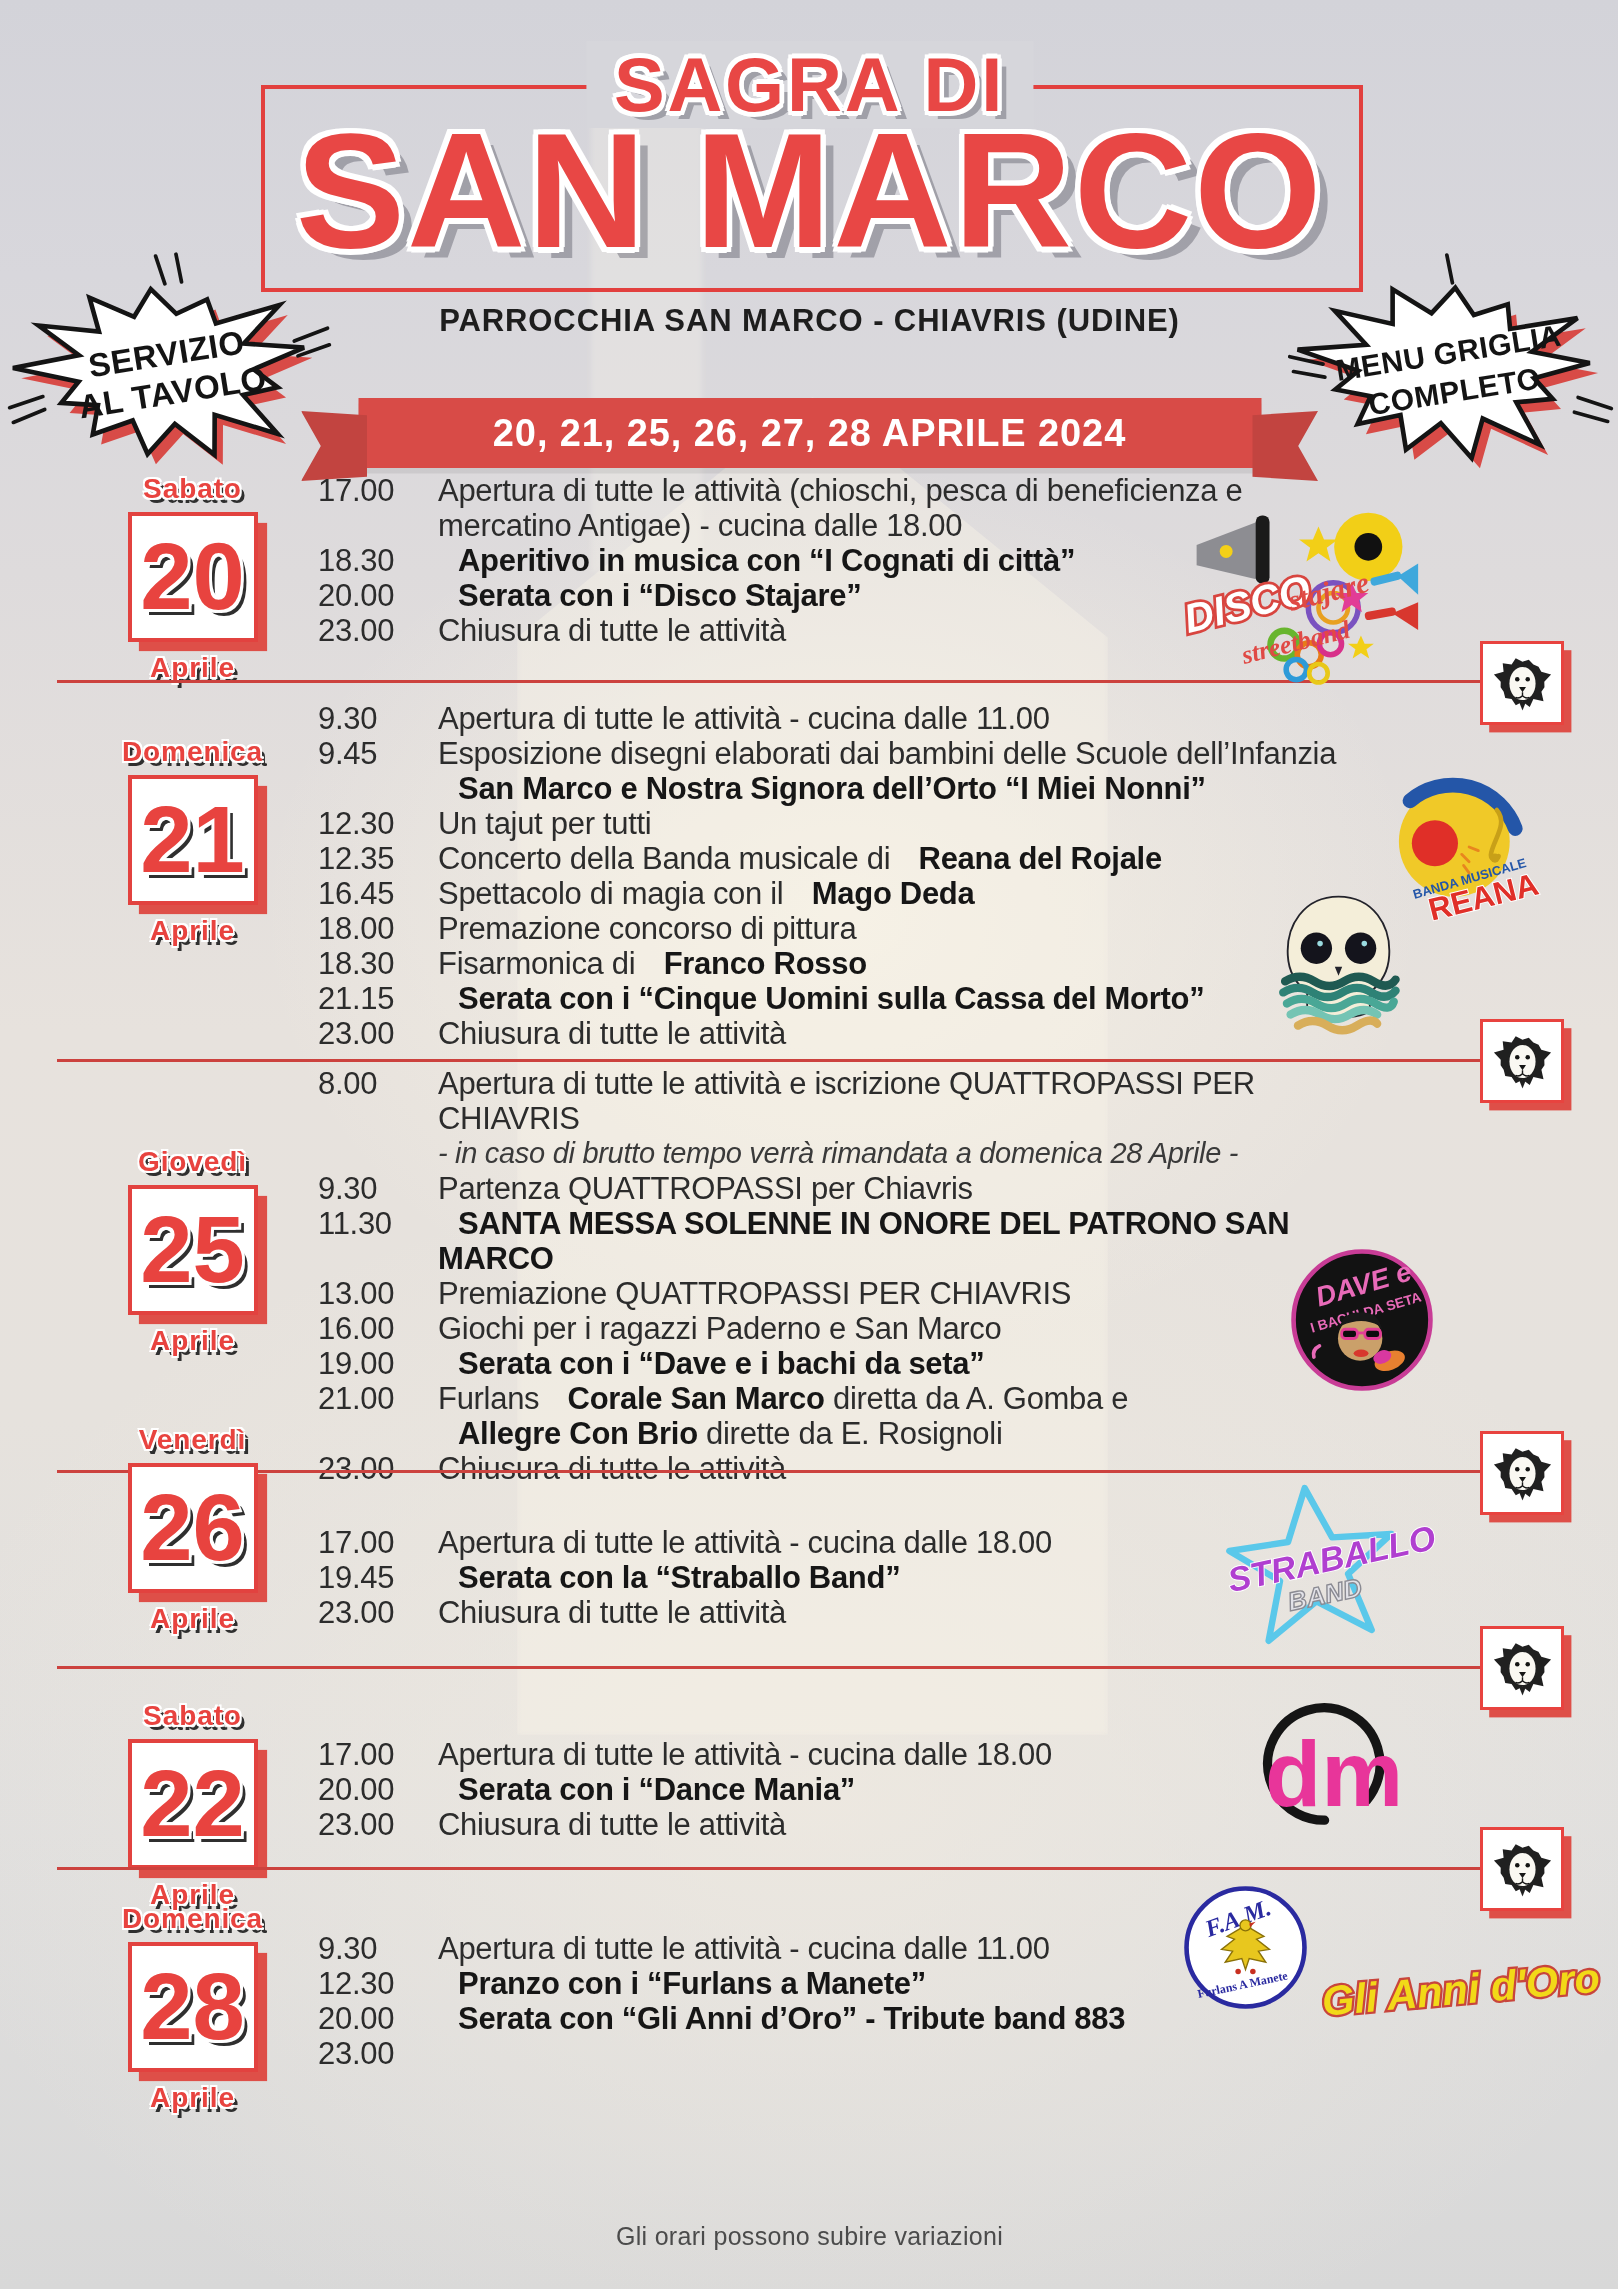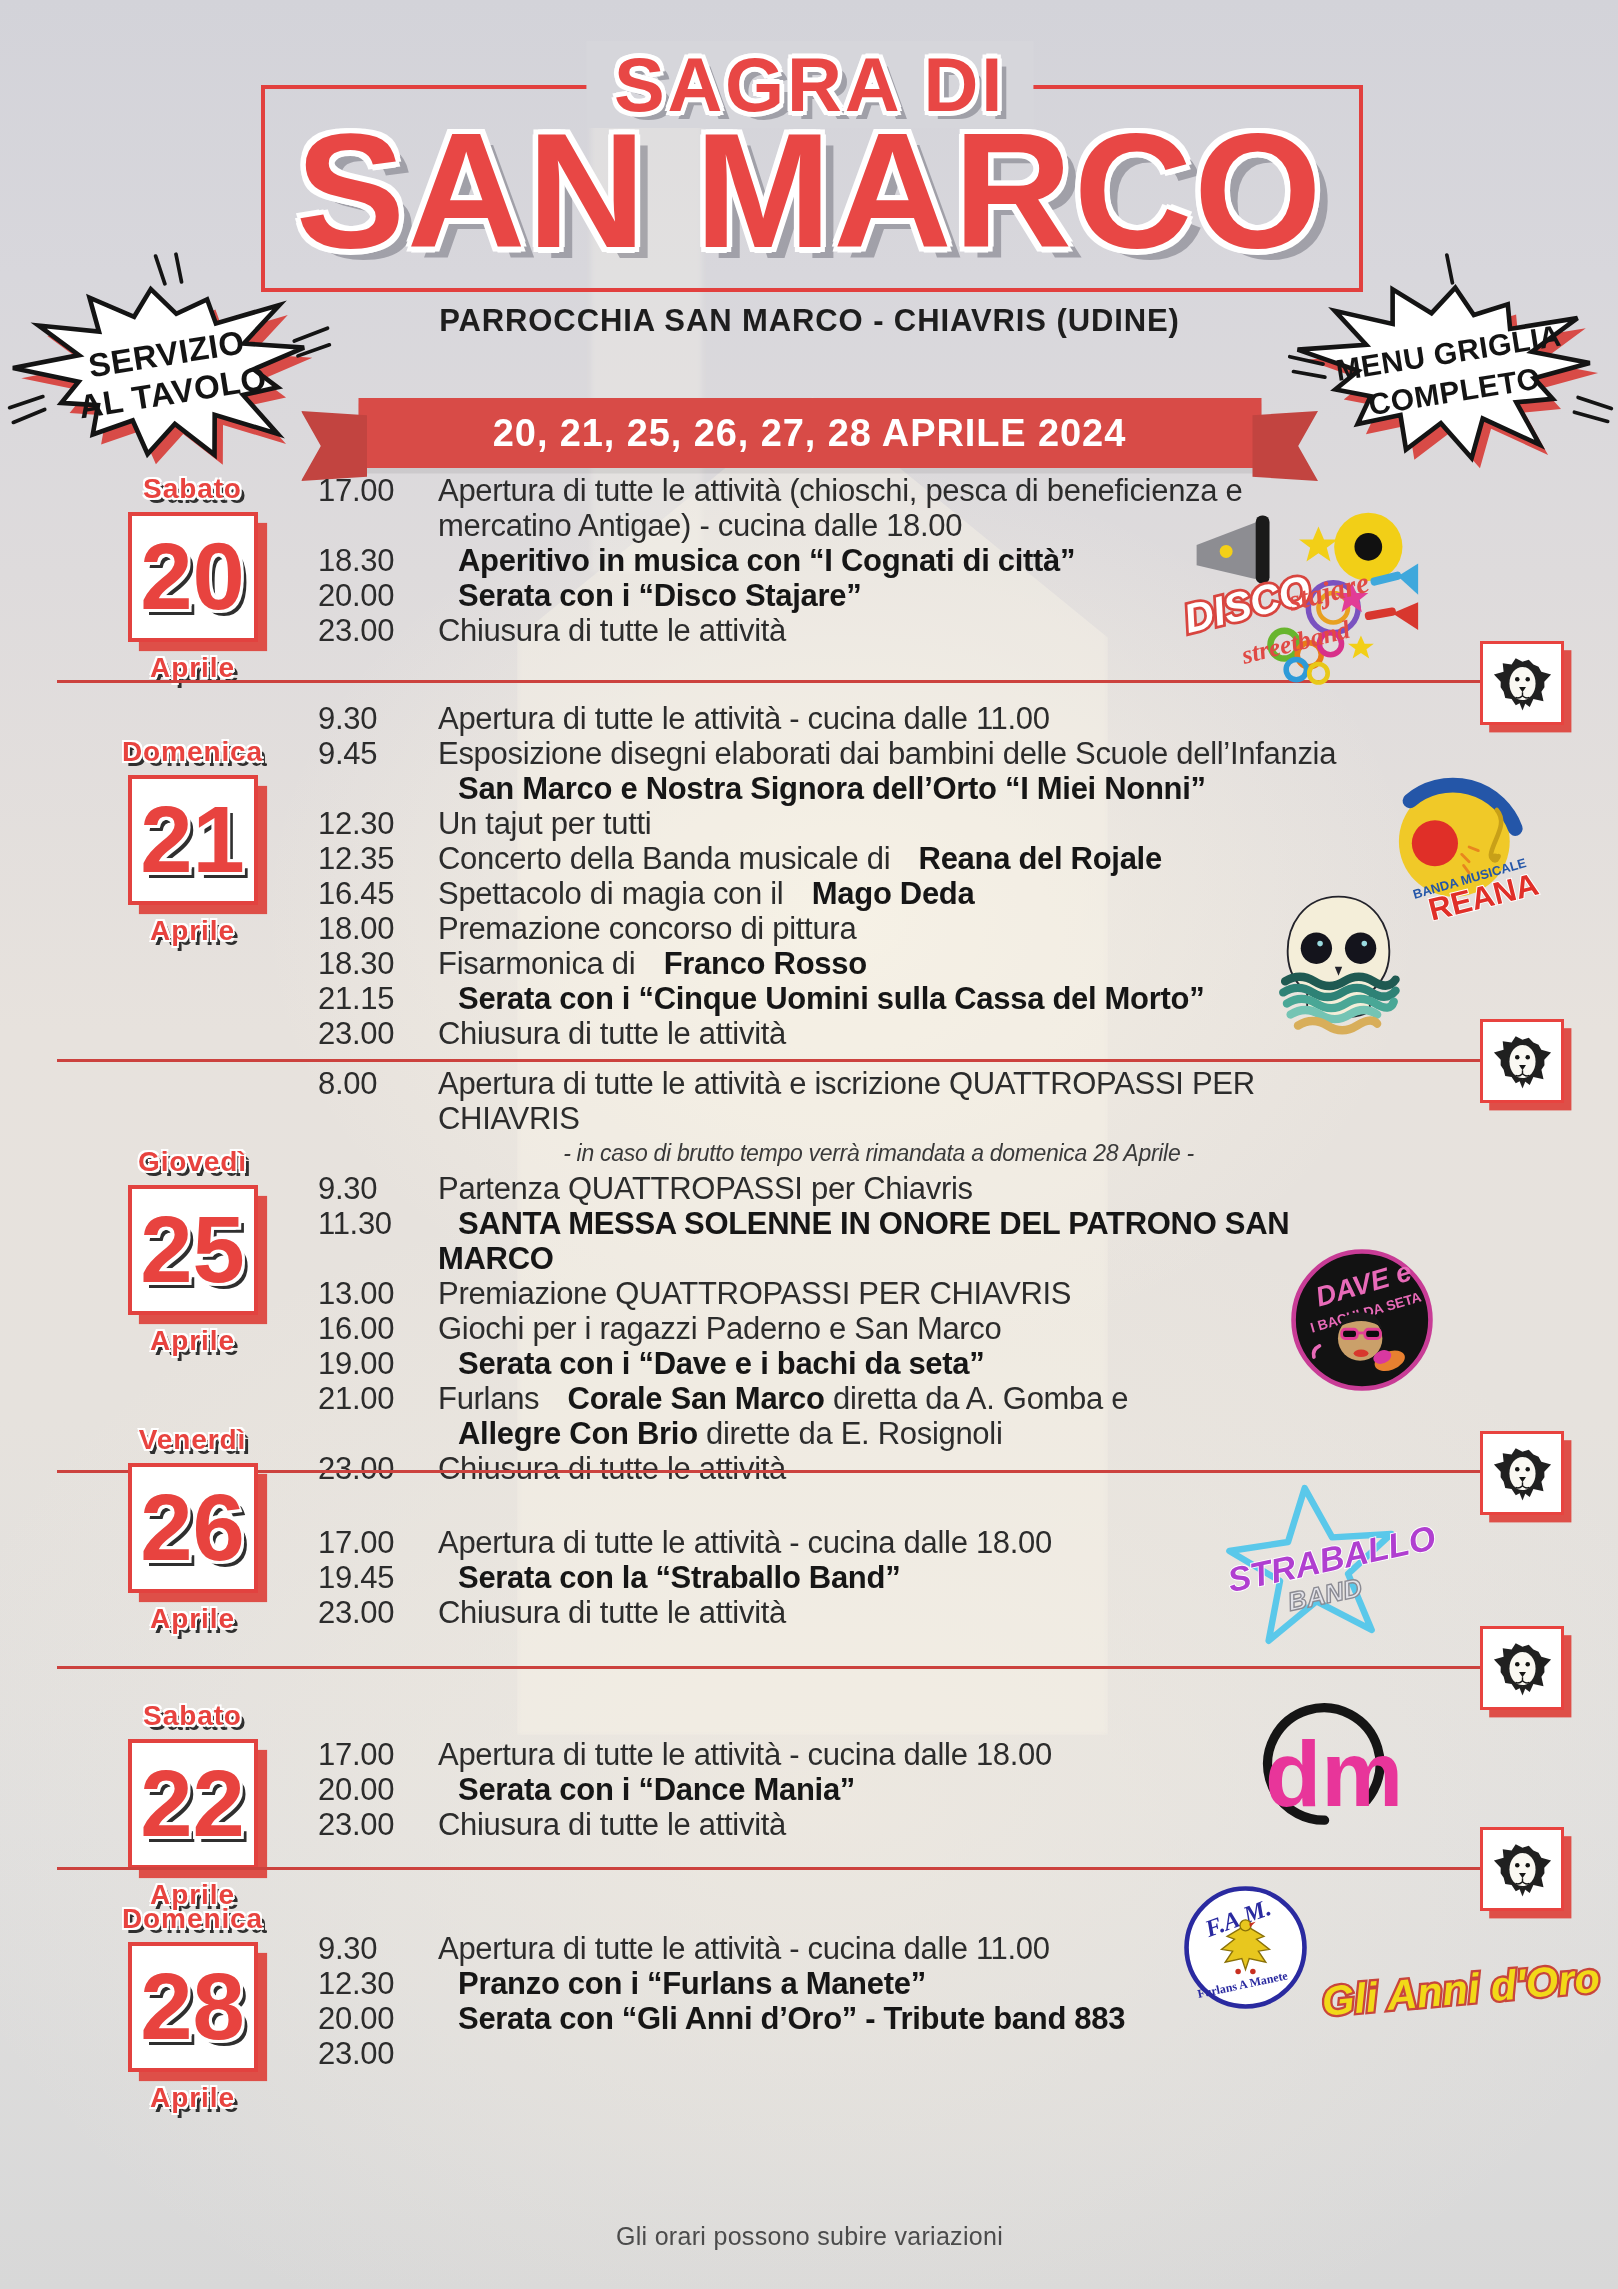--- a/index.html
+++ b/index.html
@@ -65,21 +65,21 @@
   .events.d1{top:701px;width:1061px}
   .events.d2{top:1066px;width:1001px}
   .events.d3{top:1525px;width:1015px}
   .events.d4{top:1737px;width:1015px}
   .events.d5{top:1931px;width:1071px}
 
   .event-row{display:flex;align-items:flex-start;font-size:31px;line-height:35px;color:#2c2c2c;letter-spacing:-0.3px;}
   .event-row .time{width:120px;flex:none;}
   .event-row .text{flex:1;}
   .event-row b{font-weight:700;color:#161616;margin-left:20px;}
-  .event-row.note .text{font-style:italic;font-size:23px;color:#3a3a3a;text-align:center;}
+  .event-row.note .text{font-style:italic;font-size:29px;color:#3a3a3a;}
 
   .divider{position:absolute;left:57px;width:1440px;height:2.8px;background:#cc423e;}
   .divider.dv0{top:680px}.divider.dv1{top:1059px}.divider.dv2{top:1470px}.divider.dv3{top:1666px}.divider.dv4{top:1867px}
   .lion-box{position:absolute;left:1480px;width:78px;height:78px;background:#fff;border:3.7px solid #e8433f;
     box-shadow:8.3px 8.3px 0 -0.9px #de4f48;display:flex;align-items:center;justify-content:center;}
   .lion-box.dv0{top:641px}.lion-box.dv1{top:1019px}.lion-box.dv2{top:1431px}.lion-box.dv3{top:1626px}.lion-box.dv4{top:1827px}
 
   
   .logo{position:absolute;}
   .logo svg{overflow:visible;display:block;}

